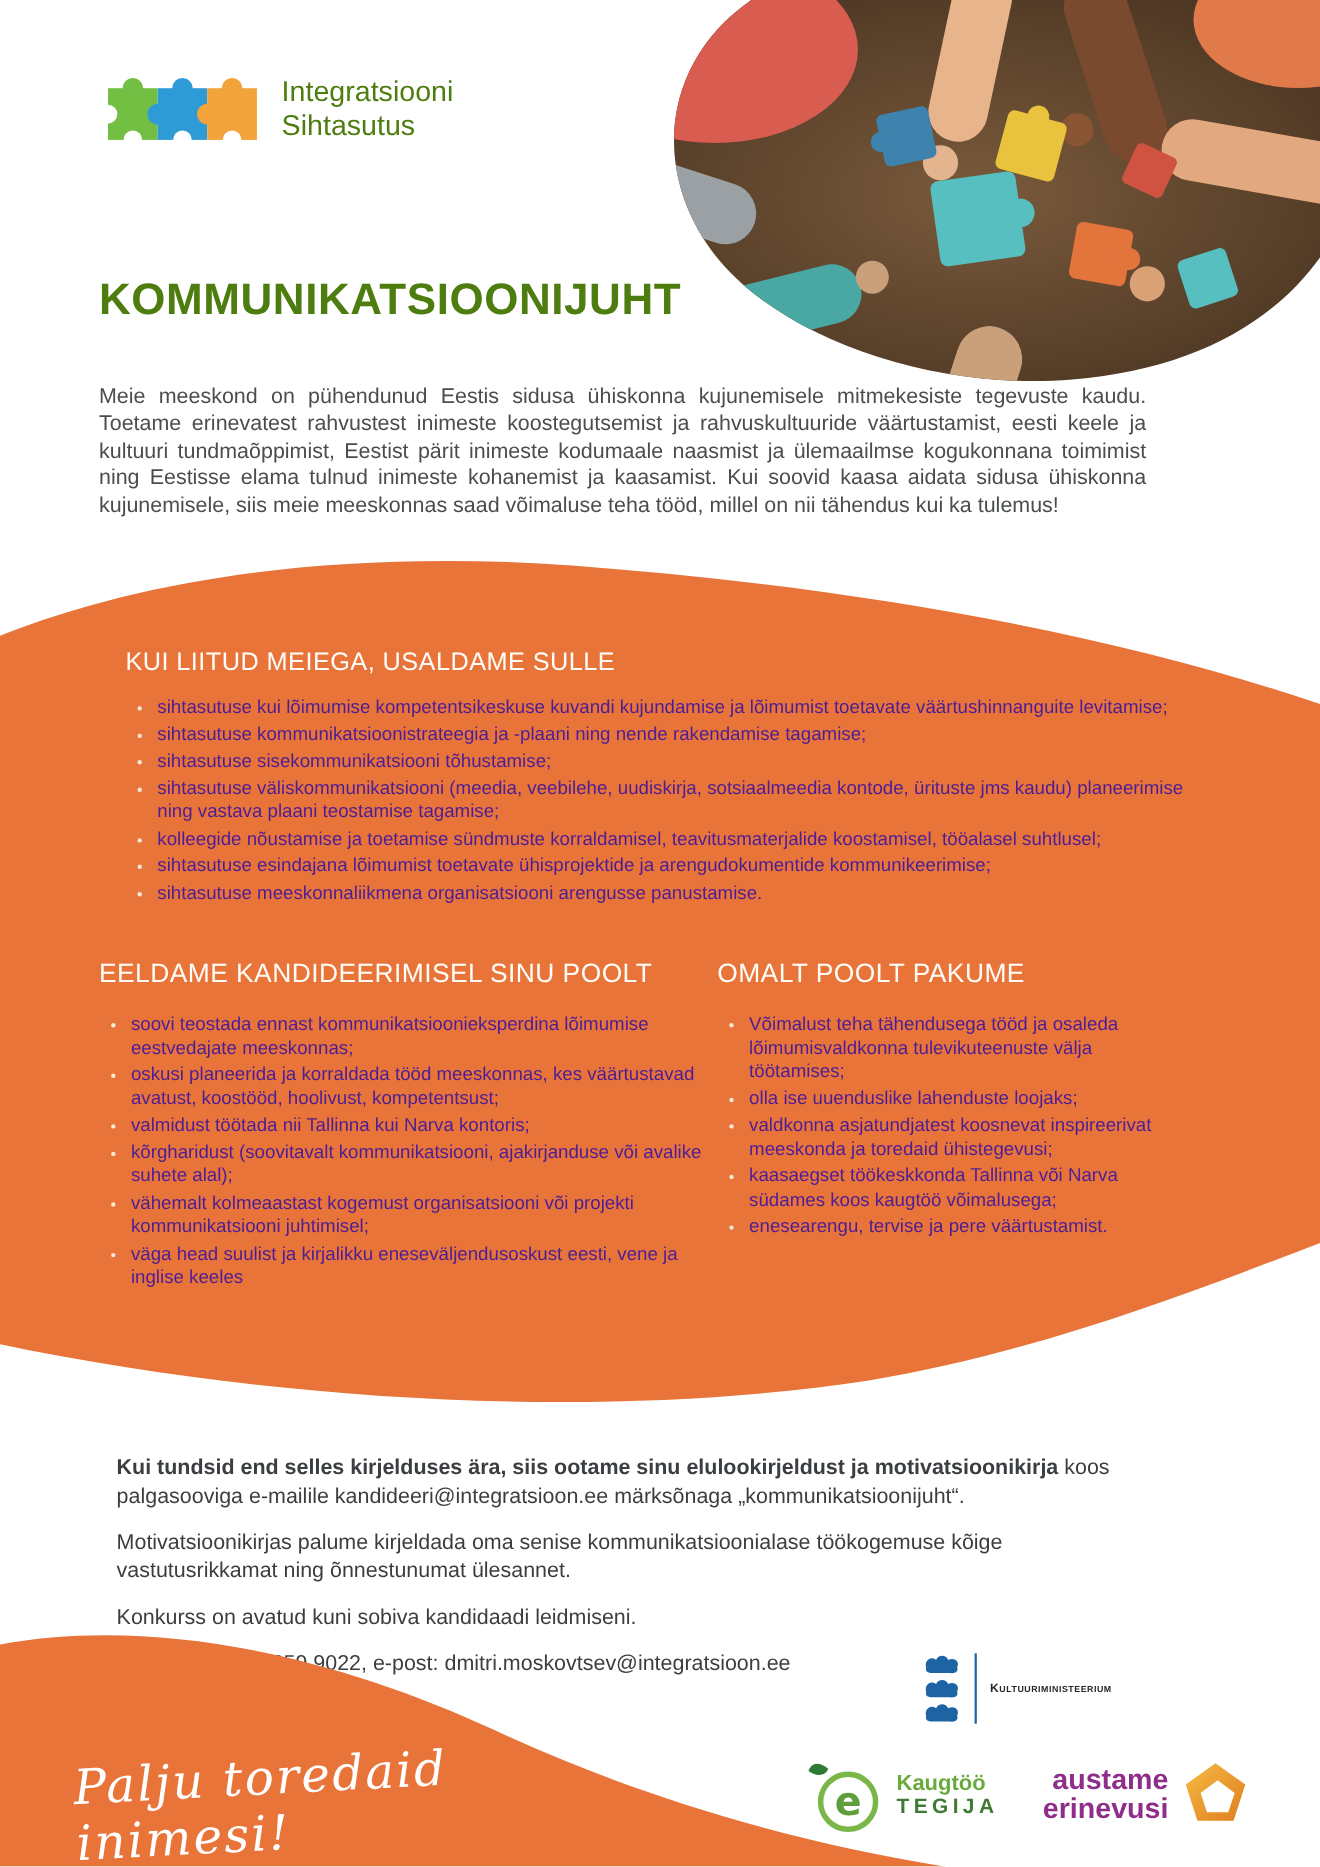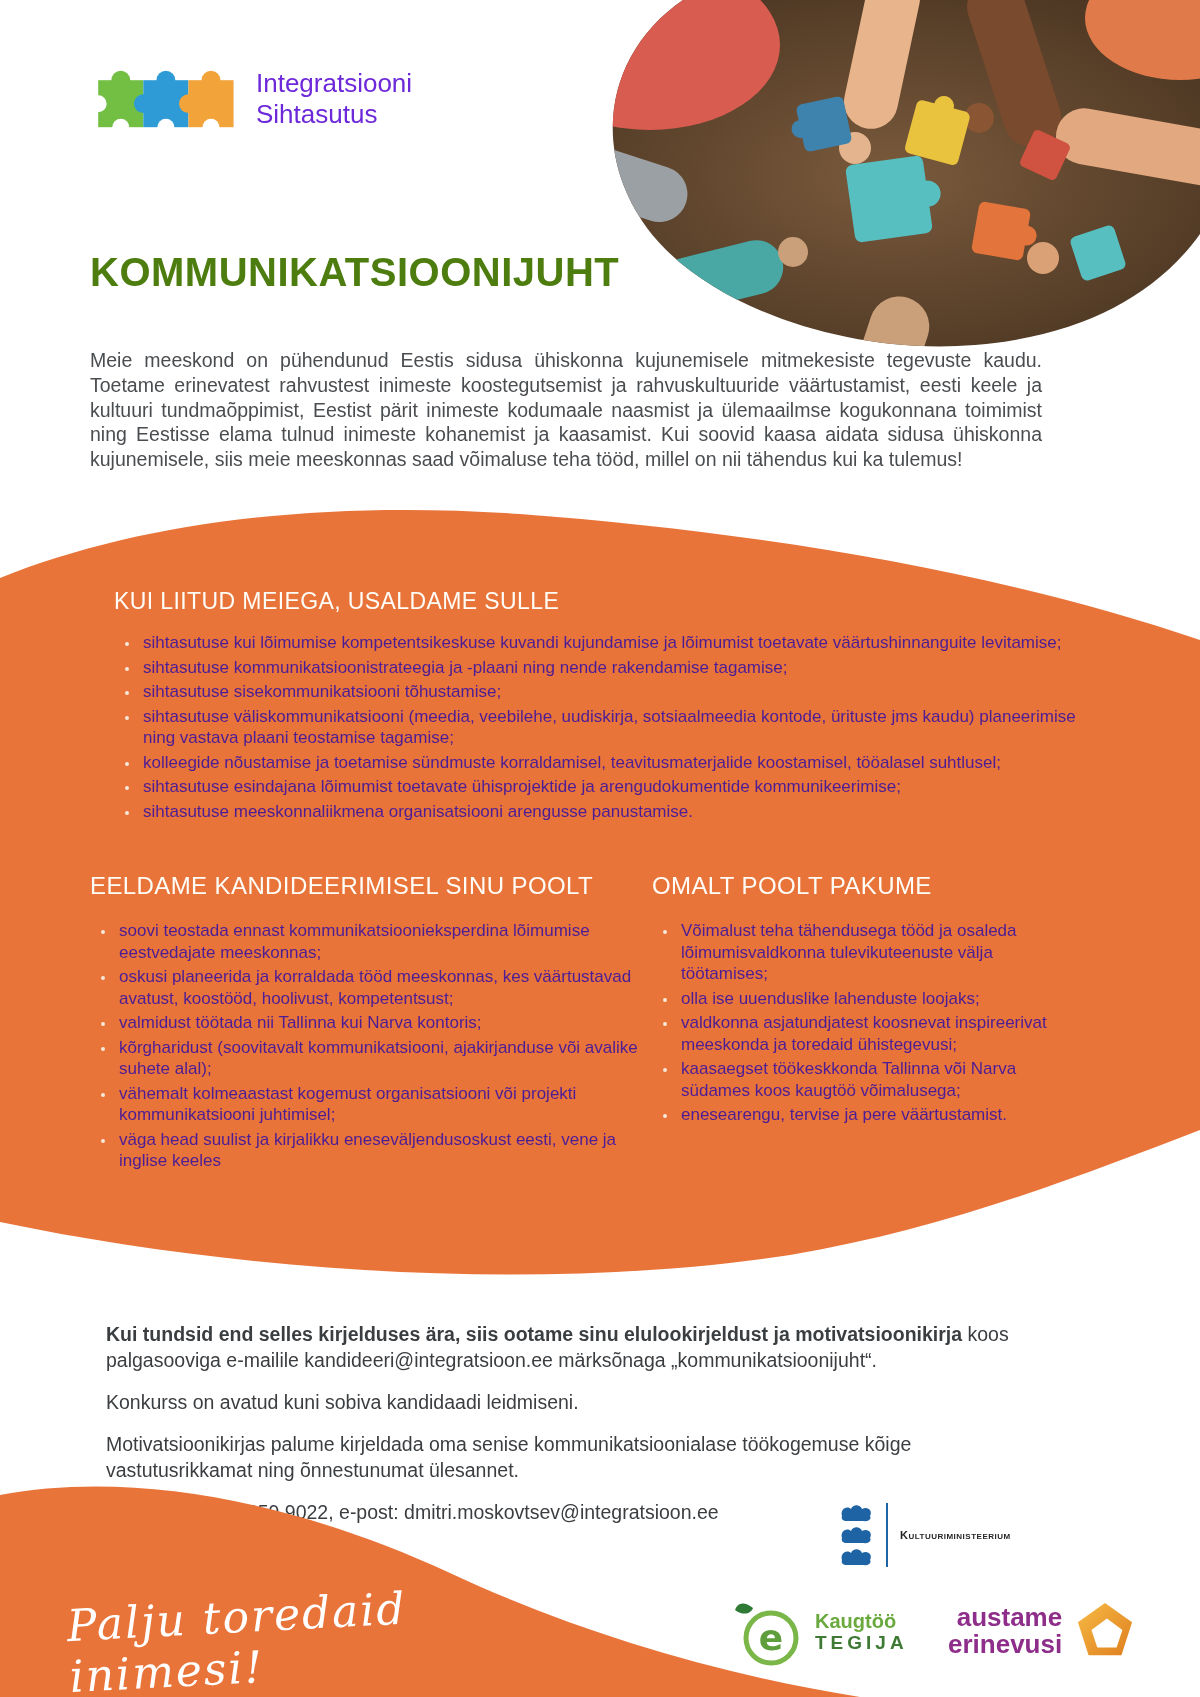--- a/index.html
+++ b/index.html
@@ -1,21 +1,21 @@
 <!DOCTYPE html>
 <html><head>
 <meta charset="utf-8">
 <style>
   html,body{margin:0;padding:0;background:#ffffff;}
   .page{position:relative;width:1200px;height:1697px;background:#ffffff;overflow:hidden;
         font-family:"Liberation Sans",sans-serif;}
 
   
   .logo{position:absolute;left:88px;top:52px;display:flex;align-items:center;gap:16px;}
-  .logo-text{font-size:26px;line-height:31px;color:#6d28d9;font-weight:400;}
+  .logo-text{font-size:26px;line-height:31px;color:#4d7c0f;font-weight:400;}
 
   .hero{position:absolute;top:0;right:0;width:645px;height:352px;}
 
   .job-title{position:absolute;left:90px;top:250px;font-size:40px;font-weight:800;
              color:#4d7c0f;letter-spacing:0.5px;}
 
   .intro{position:absolute;left:90px;top:348px;width:952px;font-size:19.5px;line-height:24.8px;
          color:#4a4d50;text-align:justify;}
 
   
@@ -170,22 +170,22 @@
   <ul class="blist offer-list">
     <li>Võimalust teha tähendusega tööd ja osaleda lõimumisvaldkonna tulevikuteenuste välja töötamises;</li>
     <li>olla ise uuenduslike lahenduste loojaks;</li>
     <li>valdkonna asjatundjatest koosnevat inspireerivat meeskonda ja toredaid ühistegevusi;</li>
     <li>kaasaegset töökeskkonda Tallinna või Narva südames koos kaugtöö võimalusega;</li>
     <li>enesearengu, tervise ja pere väärtustamist.</li>
   </ul>
 
   <div class="apply">
     <p><span class="b">Kui tundsid end selles kirjelduses ära, siis ootame sinu elulookirjeldust ja motivatsioonikirja</span><span> koos palgasooviga e-mailile kandideeri@integratsioon.ee märksõnaga „kommunikatsioonijuht“.</span></p>
+    <p>Motivatsioonikirjas palume kirjeldada oma senise kommunikatsioonialase töökogemuse kõige vastutusrikkamat ning õnnestunumat ülesannet.</p>
     <p>Konkurss on avatud kuni sobiva kandidaadi leidmiseni.</p>
-    <p>Motivatsioonikirjas palume kirjeldada oma senise kommunikatsioonialase töökogemuse kõige vastutusrikkamat ning õnnestunumat ülesannet.</p>
     <p><span class="b">Lisainfo</span><span> - tel nr 659 9022, e-post: dmitri.moskovtsev@integratsioon.ee</span></p>
   </div>
 
   <div class="ministry">
     <svg width="36" height="64" viewBox="0 0 36 64">
       <g fill="#1e63a4">
         <path d="M4 13 C2 7, 8 2, 13 6 C15 1, 22 1, 24 6 C30 3, 35 8, 32 13 C34 16, 30 19, 26 18 L9 18 C5 18, 3 16, 4 13 Z"></path>
         <path d="M4 35 C2 29, 8 24, 13 28 C15 23, 22 23, 24 28 C30 25, 35 30, 32 35 C34 38, 30 41, 26 40 L9 40 C5 40, 3 38, 4 35 Z"></path>
         <path d="M4 57 C2 51, 8 46, 13 50 C15 45, 22 45, 24 50 C30 47, 35 52, 32 57 C34 60, 30 63, 26 62 L9 62 C5 62, 3 60, 4 57 Z"></path>
       </g>

